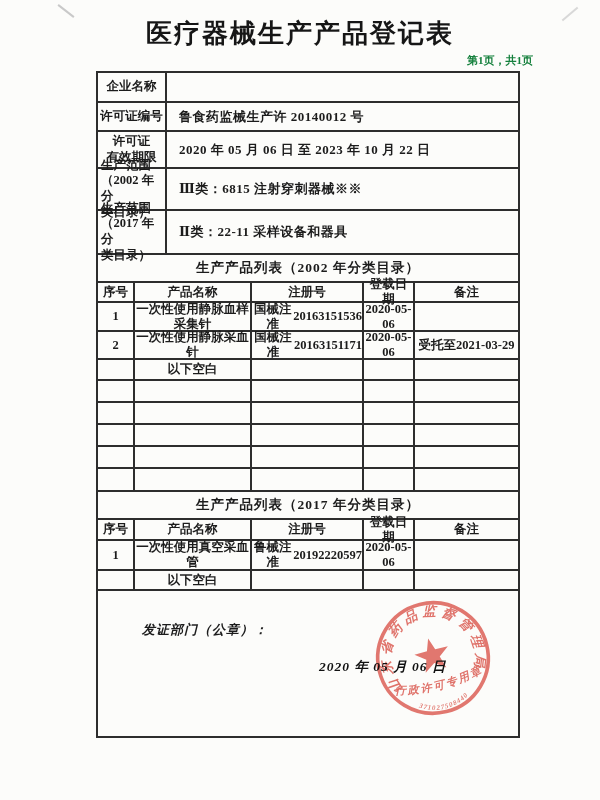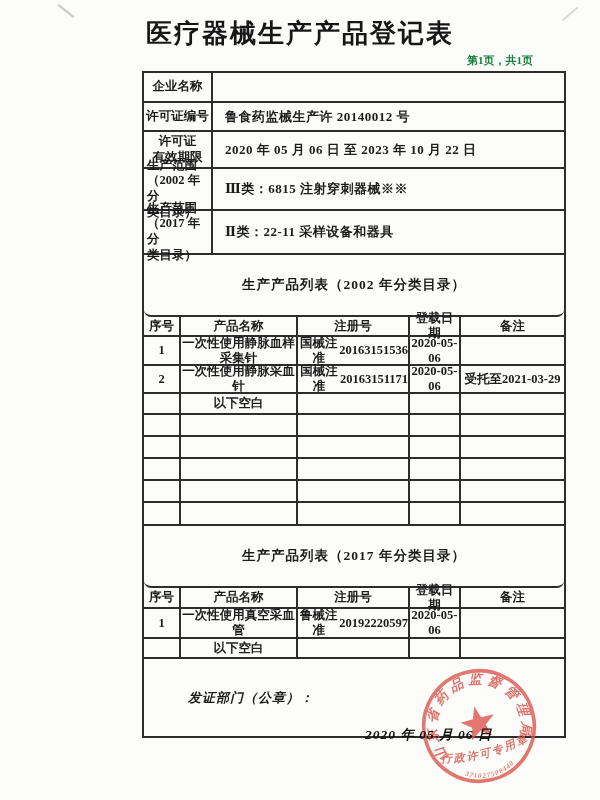--- a/index.html
+++ b/index.html
@@ -25,44 +25,43 @@
   }
   .page-info{
     position:absolute;right:80px;top:53px;
     font-size:11px;font-weight:bold;color:#15803d;
   }
 
   .doc{
     position:absolute;left:96px;top:71px;width:424px;height:667px;
     border:2px solid #2d2d2d;box-sizing:border-box;
     background:transparent;
-    margin-left:46px;
   }
   .row{display:flex;box-sizing:border-box;border-bottom:2px solid #2d2d2d;}
   .row.last{border-bottom:none;}
   .cell{box-sizing:border-box;display:flex;align-items:center;justify-content:center;}
   .br{border-right:2px solid #2d2d2d;}
 
   
   .info-label{
     width:69px;font-size:12.5px;font-weight:bold;text-align:center;
     white-space:pre-line;line-height:1.25;
   }
   .info-label.wide{justify-content:flex-start;text-align:left;padding-left:3px;}
   .info-value{
     flex:1;justify-content:flex-start;padding-left:12px;
     font-size:13px;font-weight:bold;letter-spacing:.5px;
   }
   .ir1{height:30px}.ir2{height:29px}.ir3{height:37px}.ir4{height:42px}.ir5{height:44px}
 
   
   .section-title{
-    height:62px;display:flex;align-items:center;justify-content:center;
+    height:28px;display:flex;align-items:center;justify-content:center;
     font-size:13.5px;font-weight:bold;letter-spacing:1px;
-    box-sizing:border-box;border-bottom:2px solid #2d2d2d;border-radius:7px;
+    box-sizing:border-box;border-bottom:2px solid #2d2d2d;
   }
 
   
   .c-seq{width:37px}.c-name{width:117px}.c-reg{width:112px}.c-date{width:51px}.c-note{flex:1}
   .thead{height:20px;font-size:12.5px;font-weight:bold;}
   .thead2{height:21px;font-size:12.5px;font-weight:bold;}
   .tcell{font-size:12.5px;font-weight:bold;text-align:center;line-height:1.2;}
   .pr1{height:29px}.pr2{height:28px}.blank-row{height:21px}
   .t2r1{height:30px}.t2blank{height:20px}
   .er{height:22px}.er-l{height:23px}

